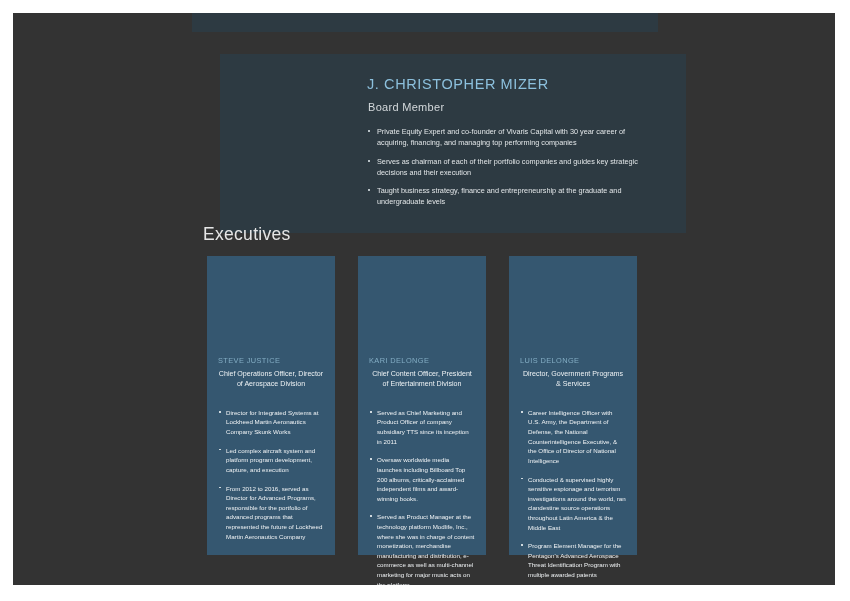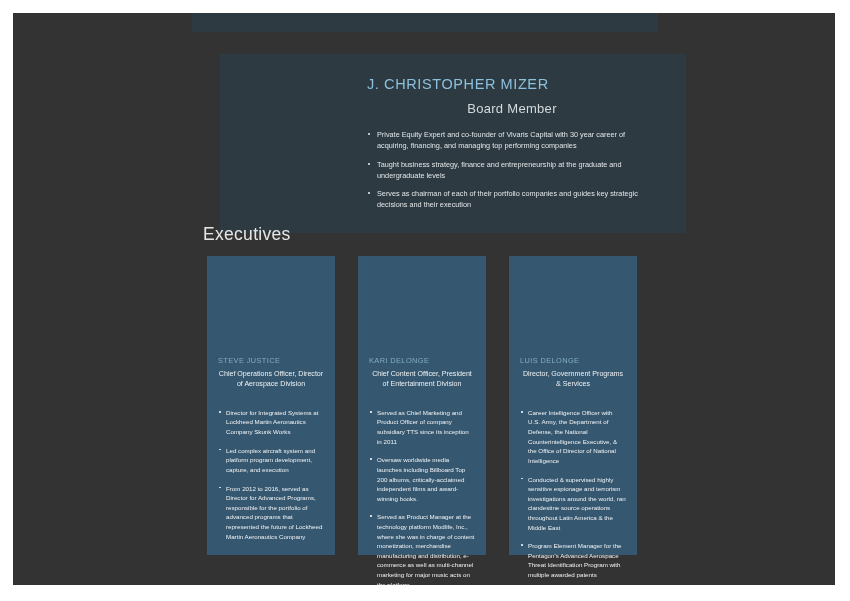--- a/index.html
+++ b/index.html
@@ -46,25 +46,24 @@
   .bio-name {
     color: #8cc0dd;
     font-size: 14.5px;
     letter-spacing: 0.6px;
     font-weight: 400;
     margin-left: 117px;
     margin-bottom: 9px;
   }
   .bio-role {
     color: #d4d9dc;
-    font-size: 13px;
+    font-size: 11px;
     letter-spacing: 0.3px;
     margin-left: 118px;
     margin-bottom: 13px;
-    text-align: center;
   }
   .bio-list {
     list-style: none;
     margin-left: 118px;
   }
   .bio-list li {
     position: relative;
     color: #e2e6e8;
     font-size: 7.3px;
     line-height: 1.55;
@@ -146,22 +145,22 @@
 
 <div id="page">
 
   <div class="panel-partial"></div>
 
   <div class="bio-panel">
     <div class="bio-name">J. CHRISTOPHER MIZER</div>
     <div class="bio-role">Board Member</div>
     <ul class="bio-list">
       <li>Private Equity Expert and co-founder of Vivaris Capital with 30 year career of acquiring, financing, and managing top performing companies</li>
+      <li>Serves as chairman of each of their portfolio companies and guides key strategic decisions and their execution</li>
       <li>Taught business strategy, finance and entrepreneurship at the graduate and undergraduate levels</li>
-      <li>Serves as chairman of each of their portfolio companies and guides key strategic decisions and their execution</li>
     </ul>
   </div>
 
   <div class="section-title">Executives</div>
 
   <div class="cards">
 
     <div class="exec-card">
       <div class="exec-name">STEVE JUSTICE</div>
       <div class="exec-role">Chief Operations Officer, Director of Aerospace Division</div>

